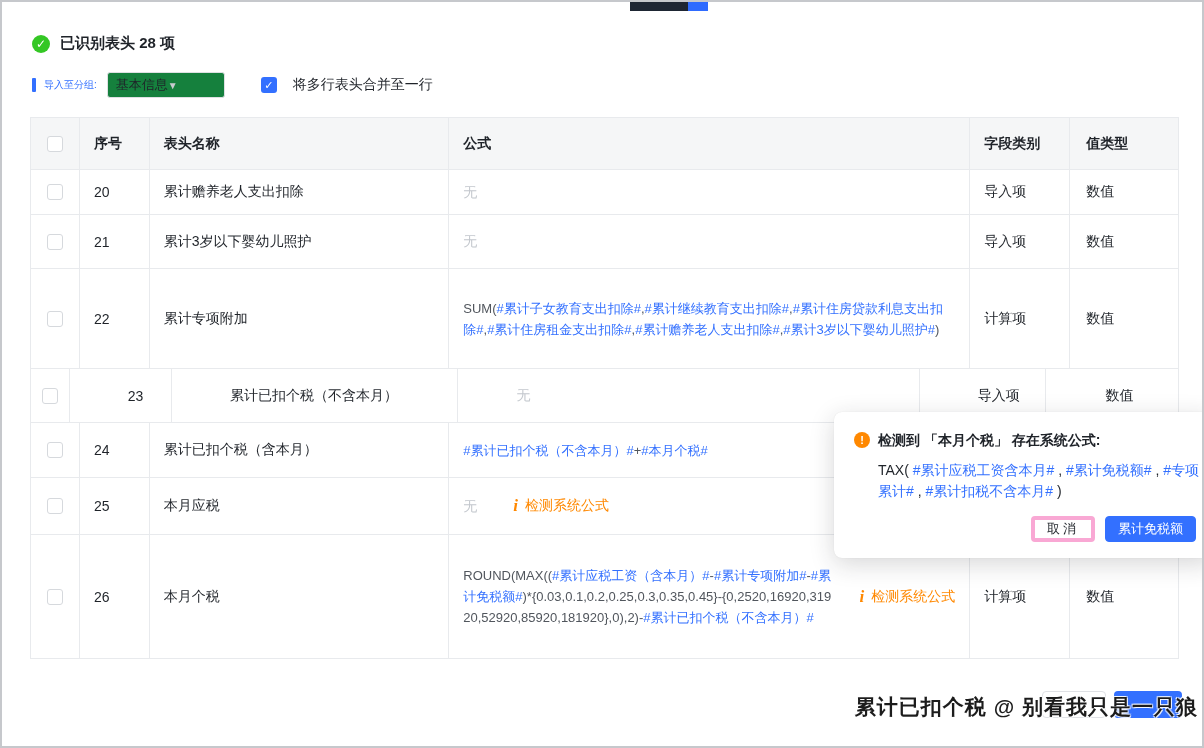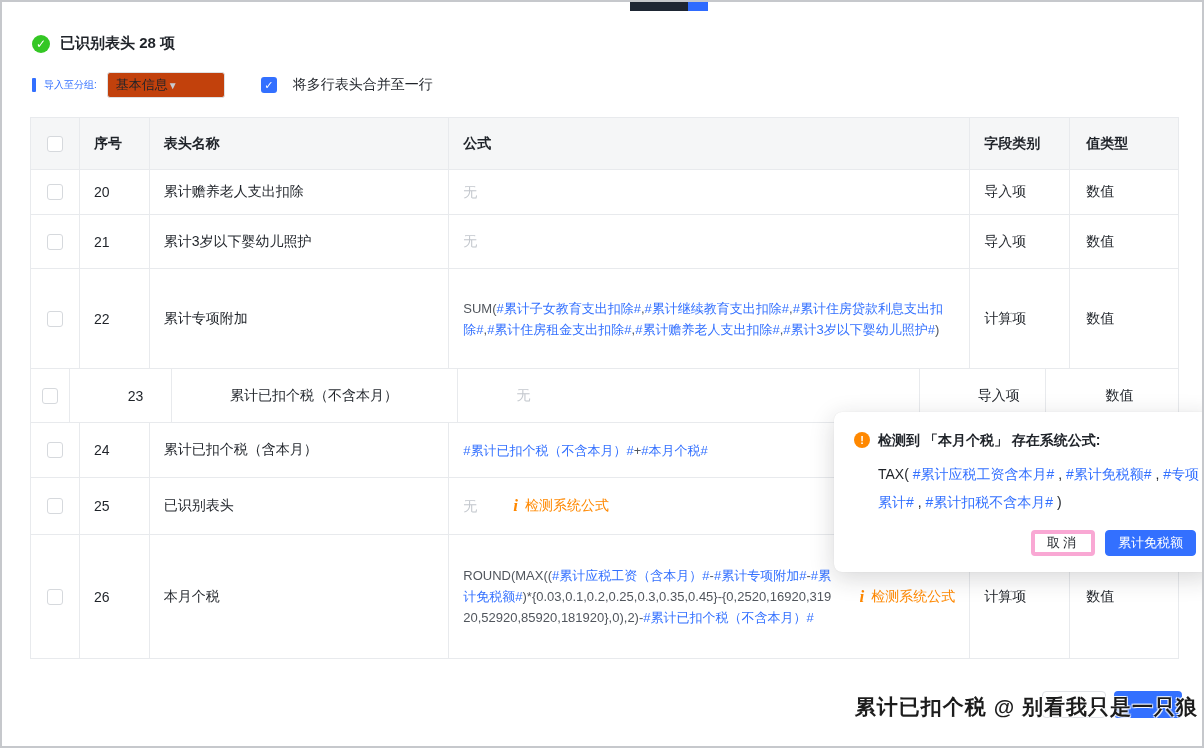--- a/index.html
+++ b/index.html
@@ -22,21 +22,21 @@
   }
   .page-title { font-size:15px; font-weight:700; color:#1f2329; }
 
   
   .toolbar { position:absolute; left:30px; top:69px; height:28px; display:flex; align-items:center; }
   .accent-bar { width:4px; height:14px; background:#3370ff; border-radius:1px; margin-right:8px; }
   .group-label { font-size:10px; color:#3370ff; }
   .select {
     margin-left:10px; width:118px; height:26px; border:1px solid #dee0e3; border-radius:3px;
     display:flex; align-items:center; justify-content:flex-start; padding:0 8px;
-    font-size:13px; color:#1f2329; background:#c2410c; cursor:pointer;
+    font-size:13px; color:#1f2329; background:#15803d; cursor:pointer;
   }
   .chevron { color:#c8cbd0; font-size:10px; }
   .checkbox-checked {
     margin-left:36px; width:16px; height:16px; background:#3370ff; border-radius:3px;
     color:#fff; font-size:11px; line-height:16px; text-align:center; cursor:pointer;
   }
   .merge-label { margin-left:16px; font-size:14px; color:#1f2329; }
 
   
   .table { position:absolute; left:28px; top:115px; width:1149px; border:1px solid #e8eaed; border-bottom:none; background:#fdba74; }
@@ -65,21 +65,21 @@
     position:absolute; left:832px; top:410px; width:380px; background:#fff; z-index:10;
     border-radius:8px; box-shadow:0 6px 24px rgba(31,35,41,.18), 0 0 1px rgba(31,35,41,.12);
     padding:18px 18px 16px 20px;
   }
   .popup-head { display:flex; align-items:flex-start; gap:8px; }
   .warn-icon {
     width:16px; height:16px; border-radius:50%; background:#ff8800; color:#fff; flex:none;
     font-size:11px; line-height:16px; text-align:center; font-weight:bold; margin-top:2px;
   }
   .popup-title { font-size:14px; font-weight:700; color:#1f2329; line-height:20px; }
-  .popup-formula { margin:10px 0 0 24px; font-size:14px; line-height:28px; color:#1f2329; width:322px; }
+  .popup-formula { margin:10px 0 0 24px; font-size:14px; line-height:21px; color:#1f2329; width:322px; }
   .popup-formula .seg-plain { color:#1f2329; }
   .popup-formula .seg-ref { color:#3370ff; }
   .popup-actions { display:flex; justify-content:flex-end; gap:10px; margin-top:14px; }
   .btn { height:26px; border-radius:4px; font-size:13px; display:inline-flex; align-items:center; justify-content:center; padding:0 12px; cursor:pointer; }
   .btn-default { background:#fff; border:4px solid #f9a8d4; color:#1f2329; letter-spacing:3px; }
   .btn-primary { background:#3370ff; border:1px solid #3370ff; color:#fff; }
 
   
   .footer-secondary { position:absolute; left:1040px; top:689px; width:64px; height:27px; background:#fff; border:1px solid #dfe1e5; border-radius:4px; z-index:3; cursor:pointer; }
   .footer-primary { position:absolute; left:1112px; top:689px; width:68px; height:27px; background:#3370ff; border-radius:4px; z-index:3; cursor:pointer; }
@@ -189,21 +189,21 @@
 
       </div>
       <div class="cell c-cat"></div>
       <div class="cell c-type"></div>
     </div>
         <div class="trow" style="height: 57px;">
       <div class="cell c-check">
             <span class="row-checkbox"></span>
           </div>
       <div class="cell c-no">25</div>
-      <div class="cell c-name">已识别表头</div>
+      <div class="cell c-name">本月应税</div>
       <div class="cell c-formula">
         <div class="formula-text"><span class="seg-muted">无</span></div>
         <div class="detect-link">
           <span class="i-icon">i</span>
           <span>检测系统公式</span>
         </div>
       </div>
       <div class="cell c-cat"></div>
       <div class="cell c-type"></div>
     </div>

